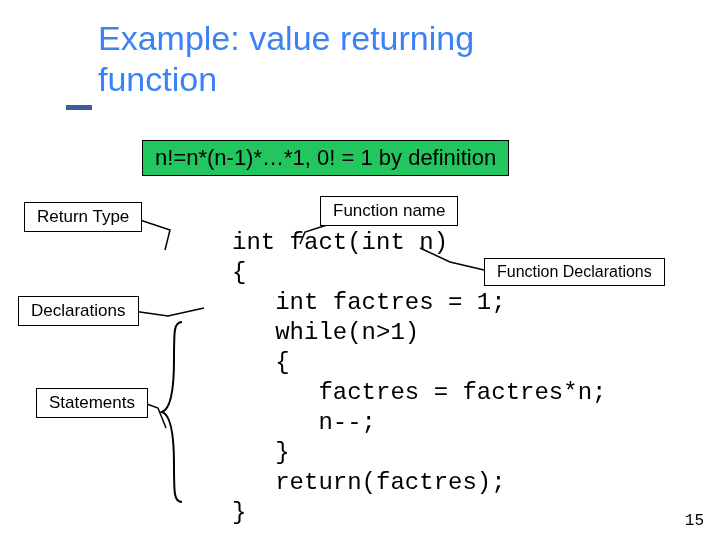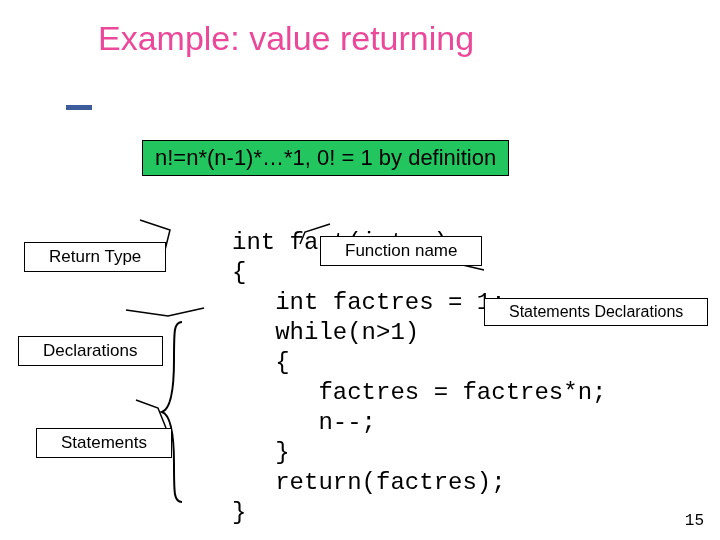--- a/index.html
+++ b/index.html
@@ -16,42 +16,41 @@
     position: relative;
     width: 720px;
     height: 540px;
   }
   .title {
     position: absolute;
     left: 98px;
     top: 18px;
     font-size: 34px;
     line-height: 1.2;
-    color: #ec4899;
+    color: #3b82f6;
   }
   .formula-box {
     position: absolute;
     left: 142px;
     top: 140px;
     border: 1.5px solid #000;
     padding: 4px 12px 4px 12px;
     font-size: 22px;
     font-family: Verdana, sans-serif;
     background: #22c55e;
   }
   .callout {
     position: absolute;
     border: 1.5px solid #000;
     background: #fff;
     font-size: 17px;
-    padding: 4px 24px;
+    padding: 4px 12px;
     font-family: Verdana, sans-serif;
     white-space: nowrap;
     z-index: 5;
-    margin-top: 40px;
   }
   .code-area {
     position: absolute;
     left: 190px;
     top: 228px;
     font-family: "Courier New", monospace;
     font-size: 24px;
     line-height: 1.25;
     white-space: pre;
     color: #000;
@@ -83,36 +82,37 @@
 </style>
 </head>
 <body>
 
 <div class="slide">
 
   <div class="accent"></div>
 
   <div class="title">
     <span>Example: value returning</span><br>
+    <span>function</span>
   </div>
 
   <div class="formula-box">
     <span>n!=n*(n-1)*…*1, 0! = 1 by definition</span>
   </div>
 
   <div class="callout" style="left:24px; top:202px;">
     <span>Return Type</span>
   </div>
 
   <div class="callout" style="left:320px; top:196px;">
     <span>Function name</span>
   </div>
 
   <div class="callout" style="left:484px; top:258px; font-size:16px;">
-    <span>Statements Declarations</span>
+    <span>Function Declarations</span>
   </div>
 
   <div class="callout" style="left:18px; top:296px;">
     <span>Declarations</span>
   </div>
 
   <div class="callout" style="left:36px; top:388px;">
     <span>Statements</span>
   </div>
 

